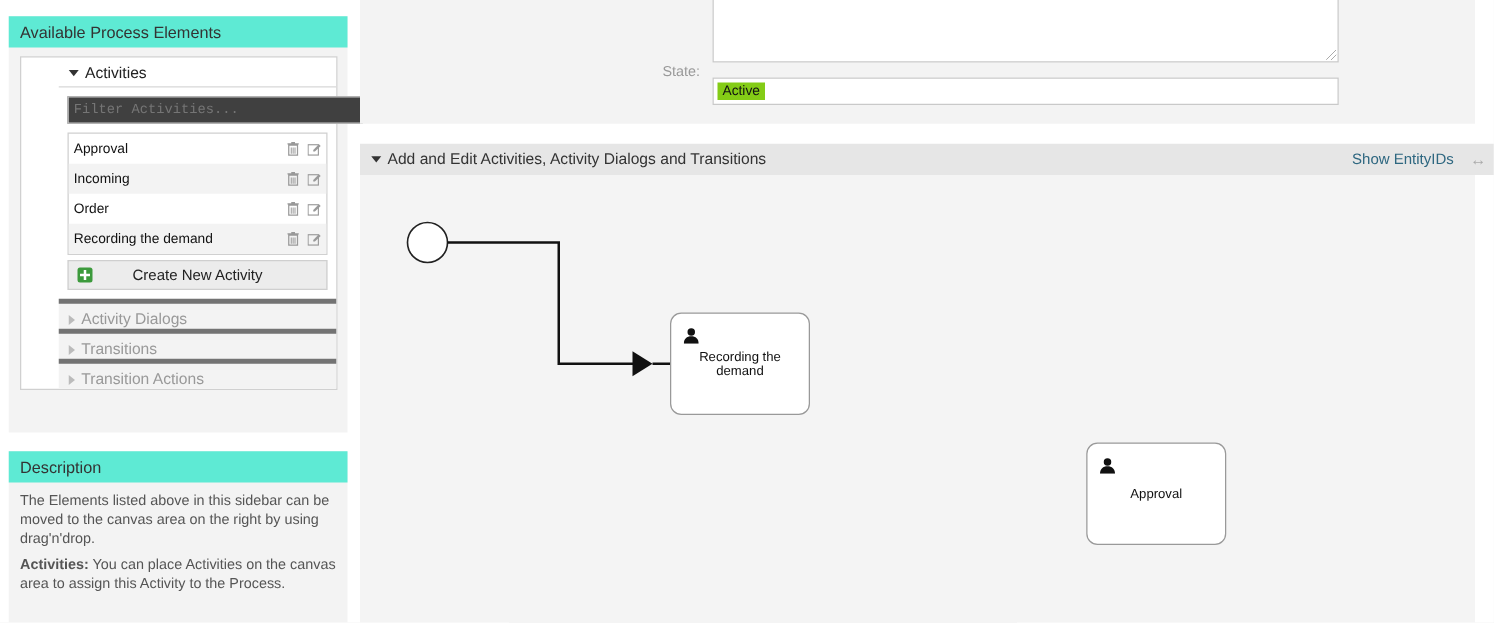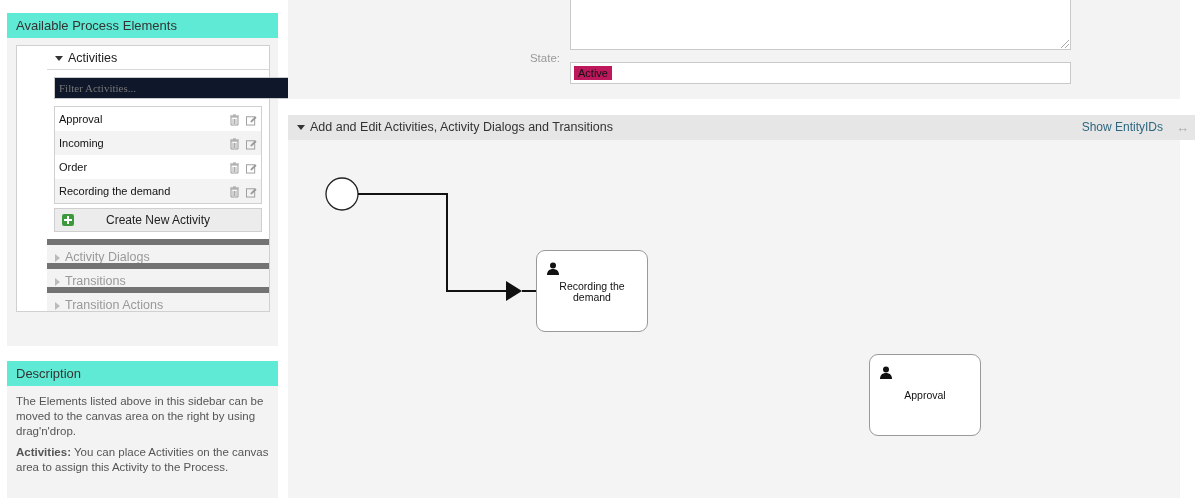--- a/index.html
+++ b/index.html
@@ -23,26 +23,26 @@
     border: 1px solid #d0d0d0;
     padding-left: 30px;
   }
   .acc-head {
     height: 24px; line-height: 24px; padding-left: 8px; font-size: 12.5px; color: #222;
     border-bottom: 1px solid #d8d8d8; position: relative;
   }
   .acc-head .tri { display: inline-block; width: 0; height: 0; margin-right: 5px; vertical-align: middle; }
   .tri-down { border-left: 4px solid transparent; border-right: 4px solid transparent; border-top: 5px solid #333; }
   .tri-right { border-top: 4px solid transparent; border-bottom: 4px solid transparent; border-left: 5px solid #bbb; }
-  .acc-closed { background: #f3f3f3; color: #999; border-top: 6px solid #737373; border-bottom: none; }
+  .acc-closed { background: #f3f3f3; color: #999; border-top: 4px solid #737373; border-bottom: none; }
   .acc-body { padding: 7px 7px 7px 7px; }
   .filter-input {
     width: 236px; height: 22px; border: 1px solid #c9c9c9; font-size: 11px; color: #999;
-    padding: 0 4px; line-height: 20px; background: #0f172a;
-    font-family: Liberation Serif, serif;
+    padding: 0 4px; line-height: 20px; background: #404040;
+    font-family: Liberation Mono, monospace;
   }
   .act-list { margin-top: 7px; border: 1px solid #d0d0d0; }
   .act-item {
     height: 24px; line-height: 24px; padding-left: 4px; font-size: 11px; color: #111; position: relative;
   }
   .act-item:nth-child(even) { background: #f3f3f3; }
   .act-item .icons { position: absolute; right: 4px; top: 0; color: #999; font-size: 11px; }
   .ico { display: inline-block; width: 11px; height: 12px; vertical-align: middle; margin-left: 3px; }
   .create-btn {
     margin-top: 4px; height: 24px; border: 1px solid #cfcfcf; background: #ececec; line-height: 22px;
@@ -68,21 +68,21 @@
   .textarea {
     position: absolute; left: 282px; top: -2px; width: 501px; height: 52px; background: #fff;
     border: 1px solid #c9c9c9;
   }
   .resize-grip { position: absolute; right: 1px; bottom: 1px; width: 8px; height: 8px;
     background: linear-gradient(135deg, transparent 45%, #aaa 46%, #aaa 52%, transparent 53%, transparent 70%, #aaa 71%, #aaa 77%, transparent 78%); }
   .state-label { position: absolute; left: 200px; top: 52px; width: 72px; text-align: right; color: #999; font-size: 11.5px; }
   .state-field {
     position: absolute; left: 282px; top: 62px; width: 501px; height: 22px; background: #fff; border: 1px solid #c9c9c9;
   }
-  .state-token { position: absolute; left: 3px; top: 3px; height: 14px; line-height: 14px; background: #be185d; padding: 0 4px; font-size: 11px; color: #111; }
+  .state-token { position: absolute; left: 3px; top: 3px; height: 14px; line-height: 14px; background: #84cc16; padding: 0 4px; font-size: 11px; color: #111; }
 
   
   .canvas-header {
     position: absolute; left: 288px; top: 115px; width: 948px; height: 25px; background: #e6e6e6;
     line-height: 25px; font-size: 12.5px; color: #333; padding-left: 9px;
   }
   .canvas-header .tri { display: inline-block; margin-right: 5px; vertical-align: middle; }
   .show-ids { position: absolute; right: 73px; top: 0; color: #2e6780; font-size: 12px; }
   .h-arrow { position: absolute; right: 47px; top: 0; color: #aaa; font-size: 13px; }
   .v-arrow { position: absolute; right: 22px; top: 0; color: #aaa; font-size: 14px; }

